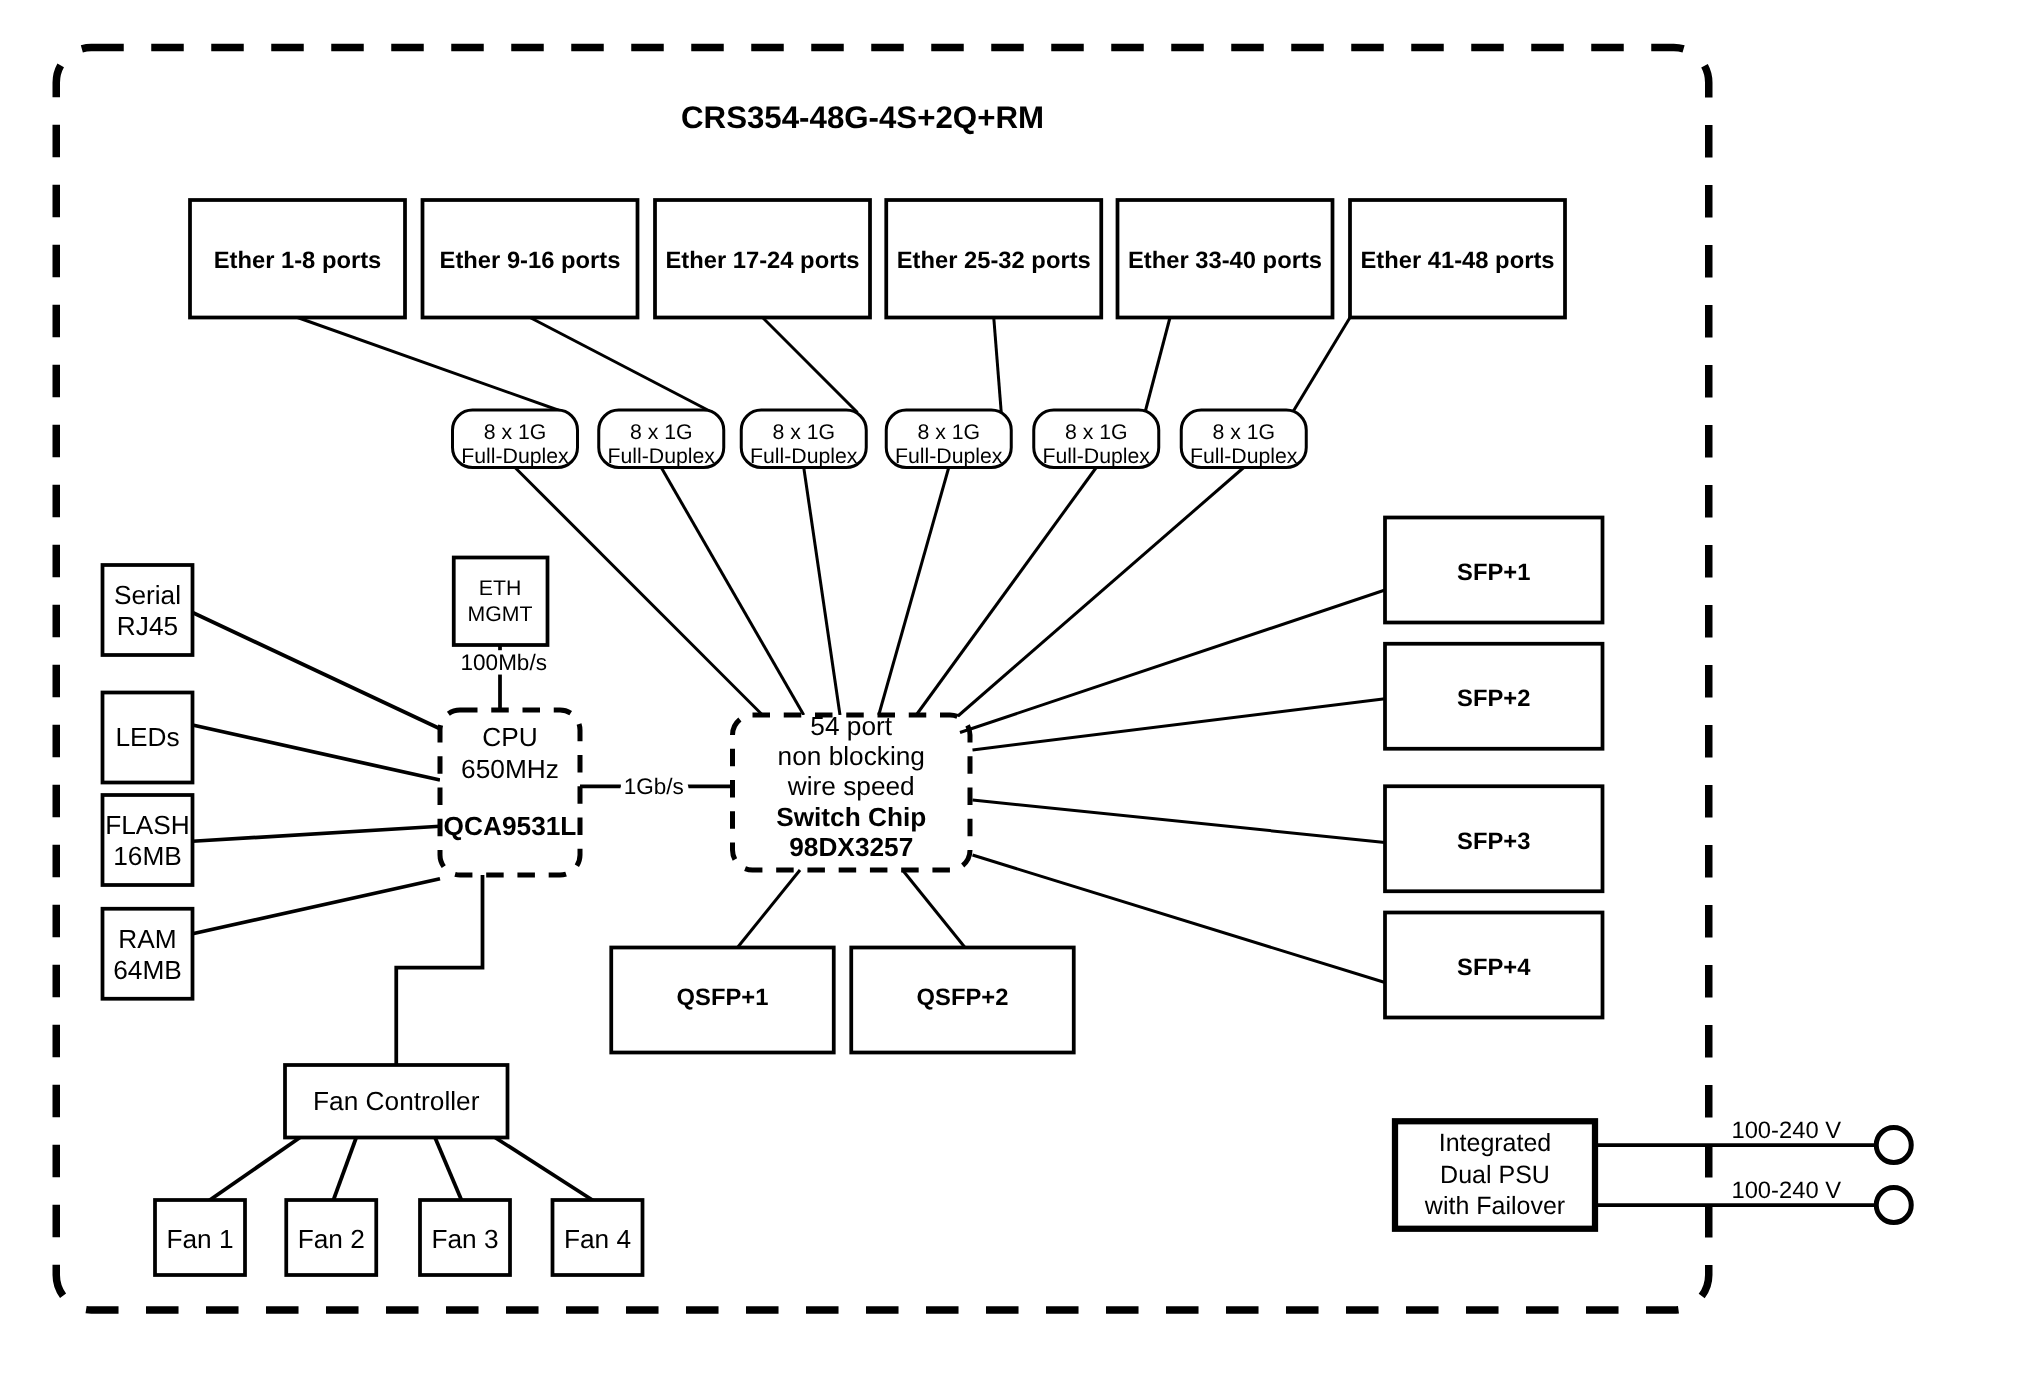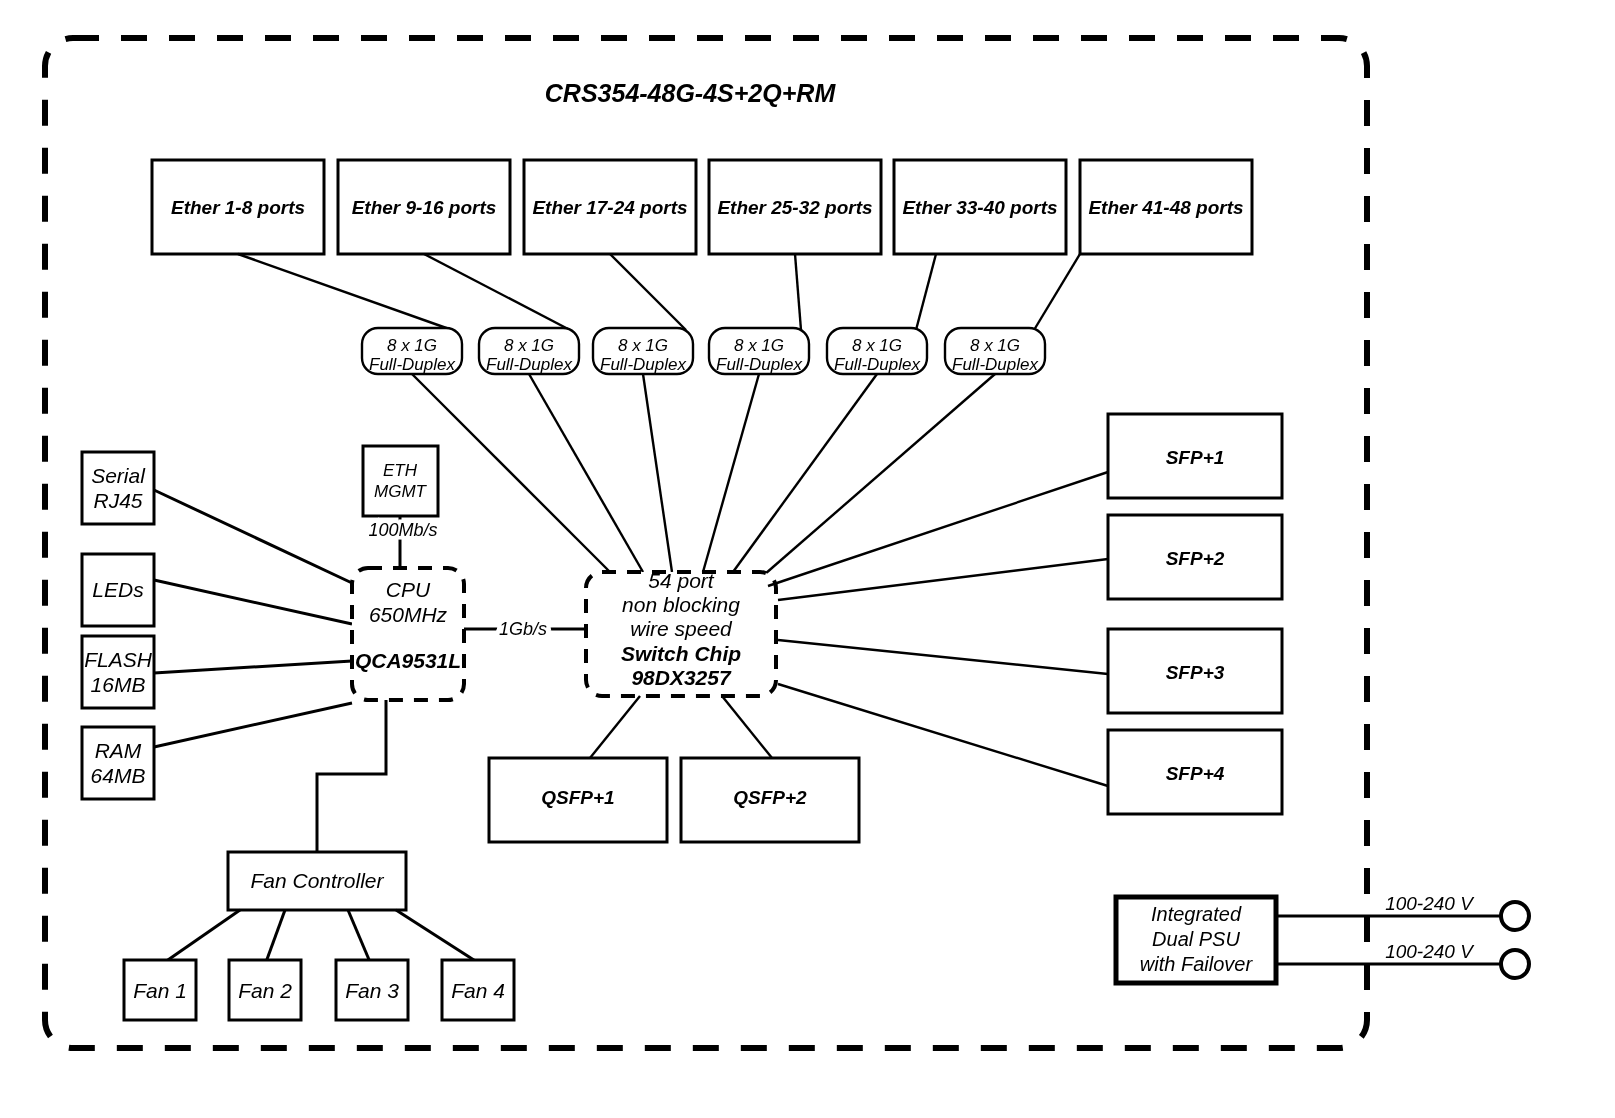--- a/index.html
+++ b/index.html
@@ -11,21 +11,20 @@
   body {
     width: 1615px;
     height: 1118px;
     font-family: "Liberation Sans", sans-serif;
     overflow: hidden;
   }
   #diagram-root {
     position: relative;
     width: 1445px;
     height: 1118px;
-    font-style: italic;
   }
   svg.diagram {
     display: block;
     width: 1615px;
     height: 1118px;
   }
   .solid-box {
     fill: #ffffff;
     stroke: #000000;
     stroke-width: 3;

